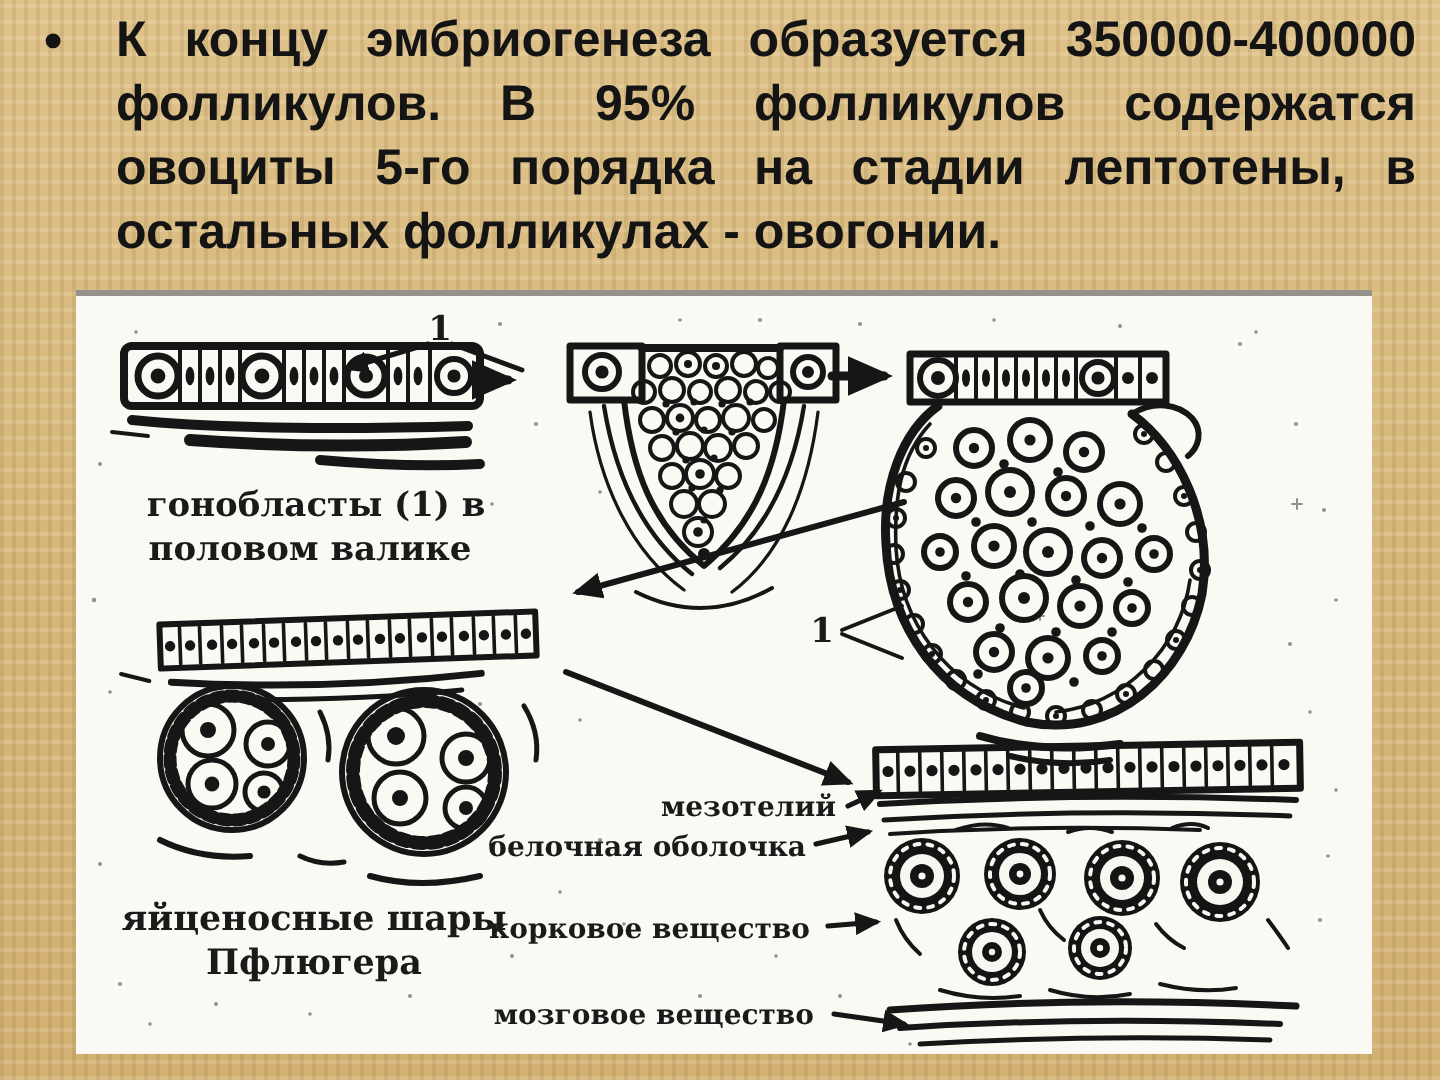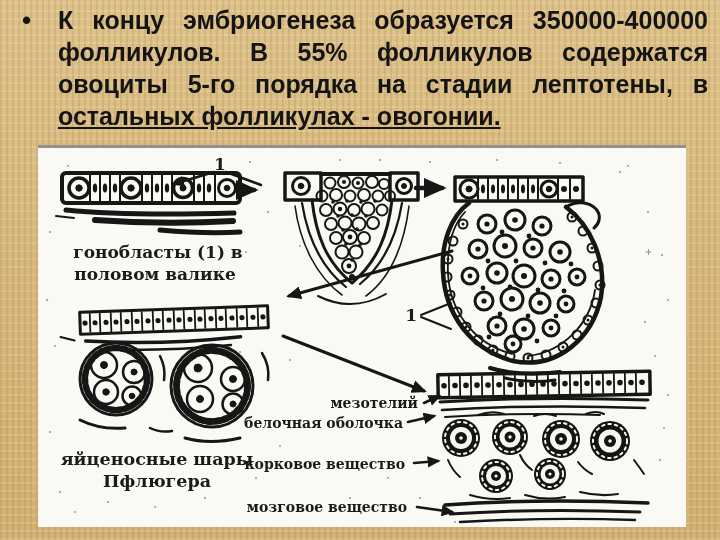--- a/index.html
+++ b/index.html
@@ -15,37 +15,37 @@
   .bullet-marker{
     position:absolute;left:22px;top:4px;font-size:26px;line-height:32px;
     color:#141414;font-weight:bold;
   }
   .bullet-text{
     position:absolute;left:58px;top:4px;width:650px;
     font-size:25px;font-weight:bold;color:#141414;line-height:32px;
     letter-spacing:0px;
   }
   .jline{height:32px;overflow:hidden;text-align:justify;text-align-last:justify;white-space:nowrap;}
-  .jline.last{text-align:center;text-align-last:left;text-decoration:underline;}
+  .jline.last{text-align:center;text-align-last:left;}
   .figure{
     position:absolute;left:38px;top:145px;width:648px;height:382px;
     background:#fbf9f3;border-top:3px solid #96918a;box-sizing:border-box;
   }
   .figure svg{display:block;}
   text{font-family:"DejaVu Serif","Liberation Serif",serif;font-weight:bold;fill:#1a1a1a;}
 </style>
 </head>
 <body>
 
 <div class="slide">
 
   <span class="bullet-marker">•</span>
   <div class="bullet-text">
     <div class="jline">К концу эмбриогенеза образуется 350000-400000</div>
-    <div class="jline">фолликулов. В 55% фолликулов содержатся</div>
+    <div class="jline">фолликулов. В 95% фолликулов содержатся</div>
     <div class="jline">овоциты 5-го порядка на стадии лептотены, в</div>
     <div class="jline last">остальных фолликулах - овогонии.</div>
   </div>
 
   <div class="figure">
     <svg width="648" height="379" viewBox="38 148 648 379" xmlns="http://www.w3.org/2000/svg" stroke-linecap="round" stroke-linejoin="round">
       <defs>
         <marker id="ah" markerWidth="5" markerHeight="4.4" refX="4" refY="2.2" orient="auto">
           <path d="M0 0 L5 2.2 L0 4.4 Z" fill="#161616"></path>
         </marker>

